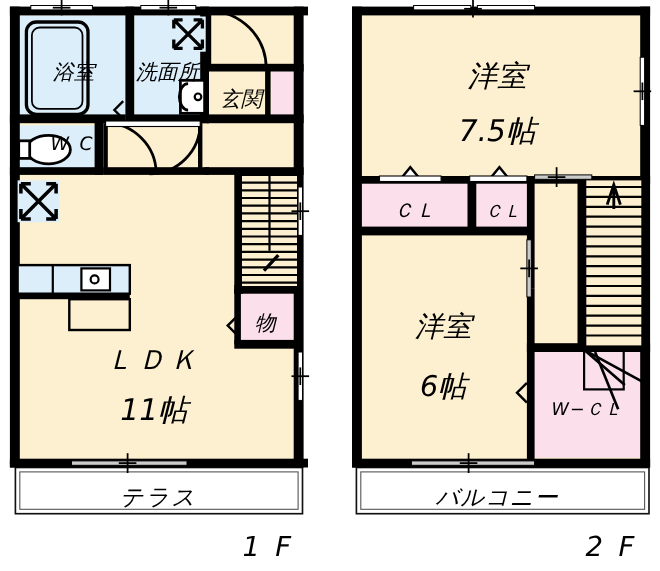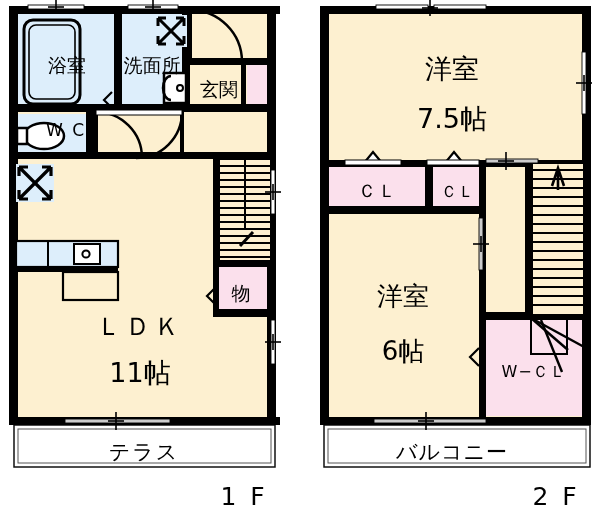--- a/index.html
+++ b/index.html
@@ -1,18 +1,18 @@
 <!DOCTYPE html>
 <html><head>
 <meta charset="utf-8">
 <style>
   html,body{margin:0;padding:0;background:#ffffff;}
   body{width:600px;height:519px;position:relative;overflow:hidden;
        font-family:"DejaVu Sans","Liberation Sans",sans-serif;}
-  .plan{position:absolute;top:0;left:0;}
+  .plan{position:absolute;top:0;left:0;font-style:italic;}
   svg{display:block;}
   .lbl{font-family:"DejaVu Sans","Liberation Sans",sans-serif;fill:#000;}
   .floortag{font-size:25px;letter-spacing:3px;}
 </style>
 </head>
 <body>
 
 <div class="plan">
 <svg width="600" height="519" viewBox="0 0 600 519" xmlns="http://www.w3.org/2000/svg">
 

